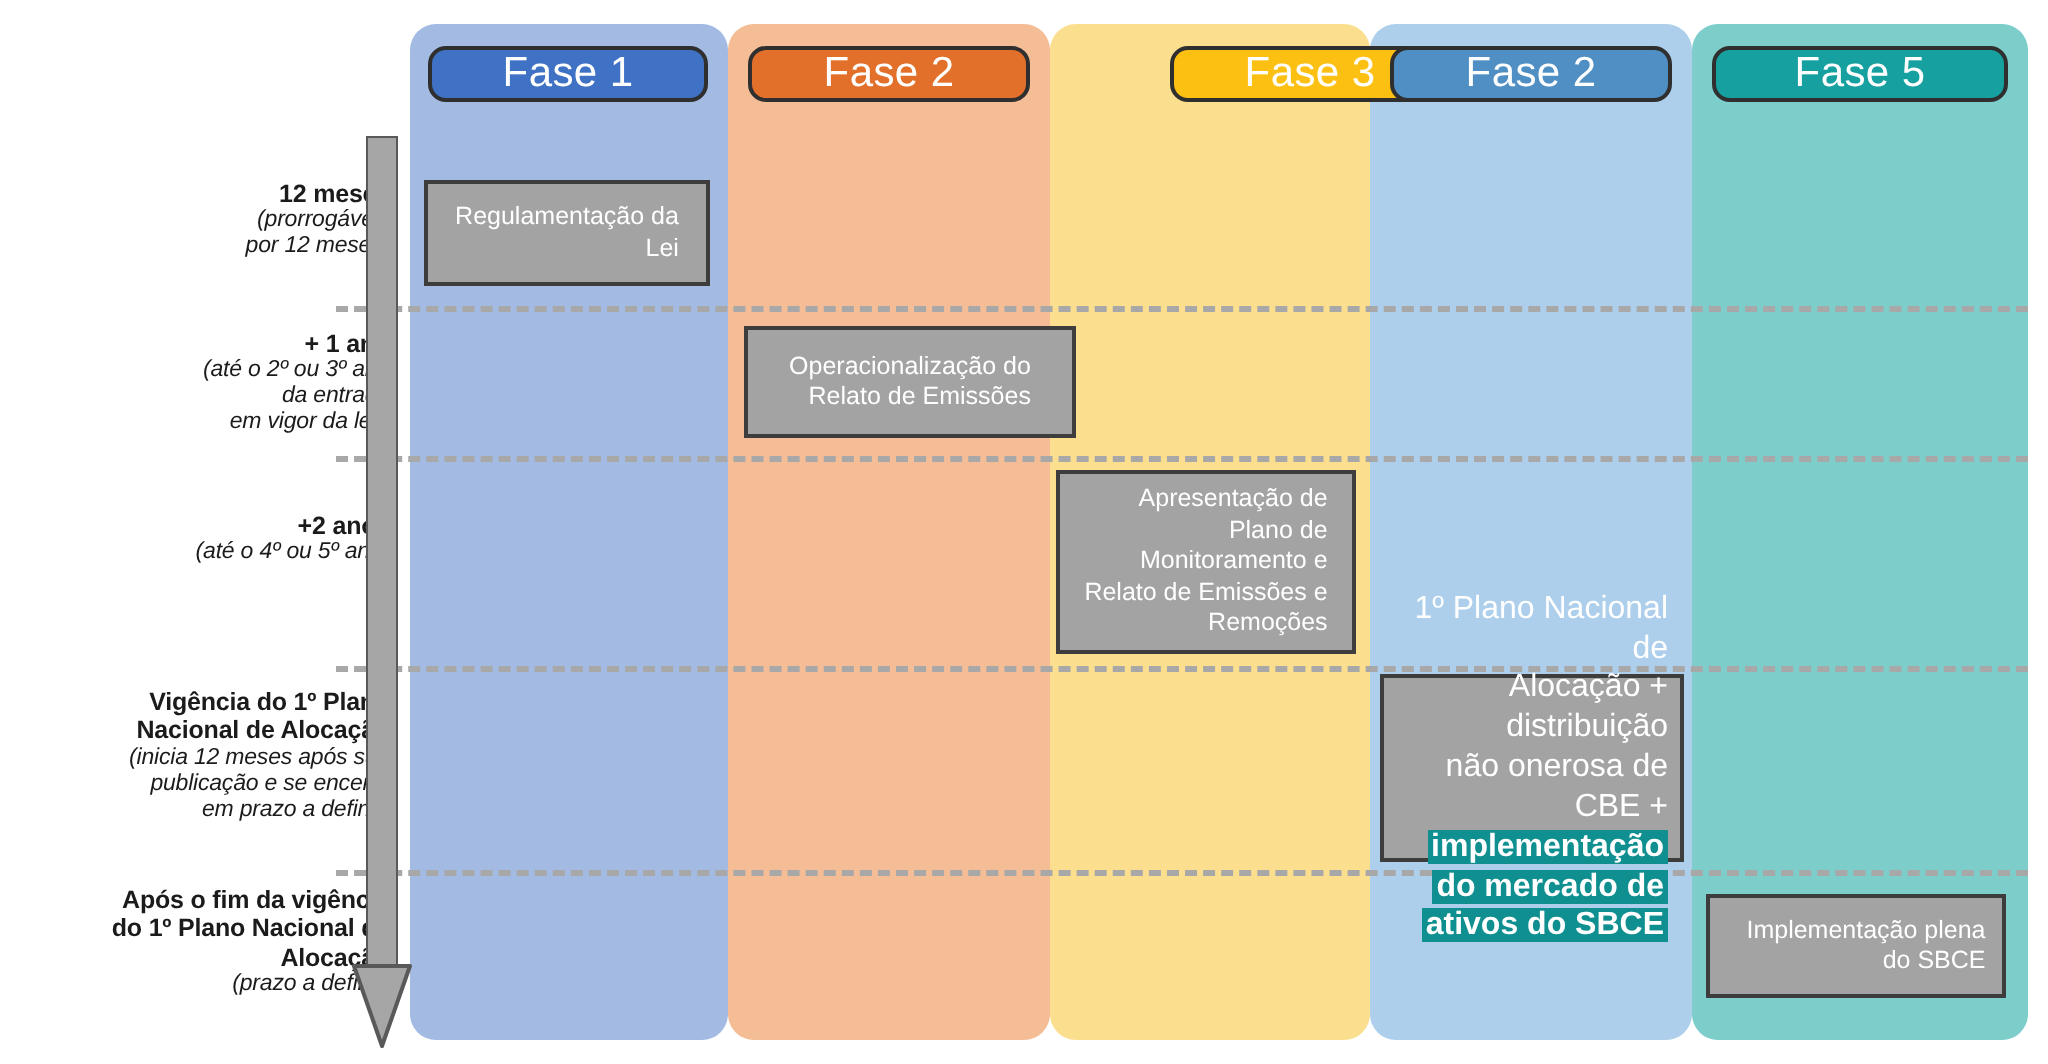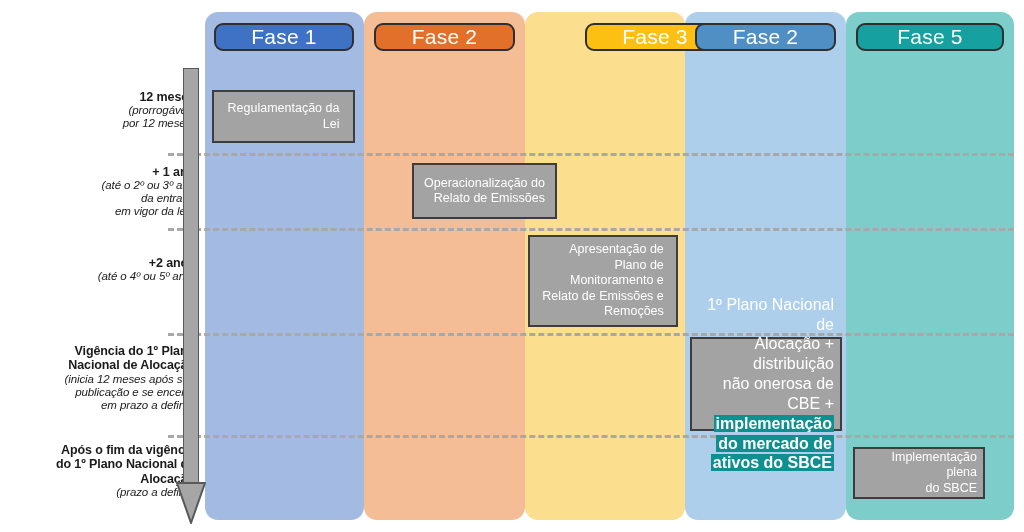--- a/index.html
+++ b/index.html
@@ -173,21 +173,21 @@
     <span>Fase 5</span>
   </div>
 
   <div class="box" style="left:212px;top:90px;width:143px;height:53px;">
     <span>
       <span class="txt">Regulamentação da</span>
       <span class="txt">Lei</span>
     </span>
   </div>
 
-  <div class="box" style="left:372px;top:163px;width:145px;height:56px;margin-left:40px;">
+  <div class="box" style="left:372px;top:163px;width:166px;height:56px;">
     <span>
       <span class="txt">Operacionalização do</span>
       <span class="txt">Relato de Emissões</span>
     </span>
   </div>
 
   <div class="box" style="left:528px;top:235px;width:150px;height:92px;">
     <span>
       <span class="txt">Apresentação de</span>
       <span class="txt">Plano de</span>
@@ -201,20 +201,20 @@
     <span>
       <span class="txt">1º Plano Nacional de</span>
       <span class="txt">Alocação + distribuição</span>
       <span class="txt">não onerosa de CBE +</span>
       <span class="txt">
         <span class="hl">implementação do mercado de ativos do SBCE</span>
       </span>
     </span>
   </div>
 
-  <div class="box" style="left:853px;top:447px;width:132px;height:52px;padding-left:16px;">
+  <div class="box" style="left:853px;top:447px;width:150px;height:52px;padding-left:16px;">
     <span>
       <span class="txt">Implementação plena</span>
       <span class="txt">do SBCE</span>
     </span>
   </div>
 
 </div>
 
 </body></html>

